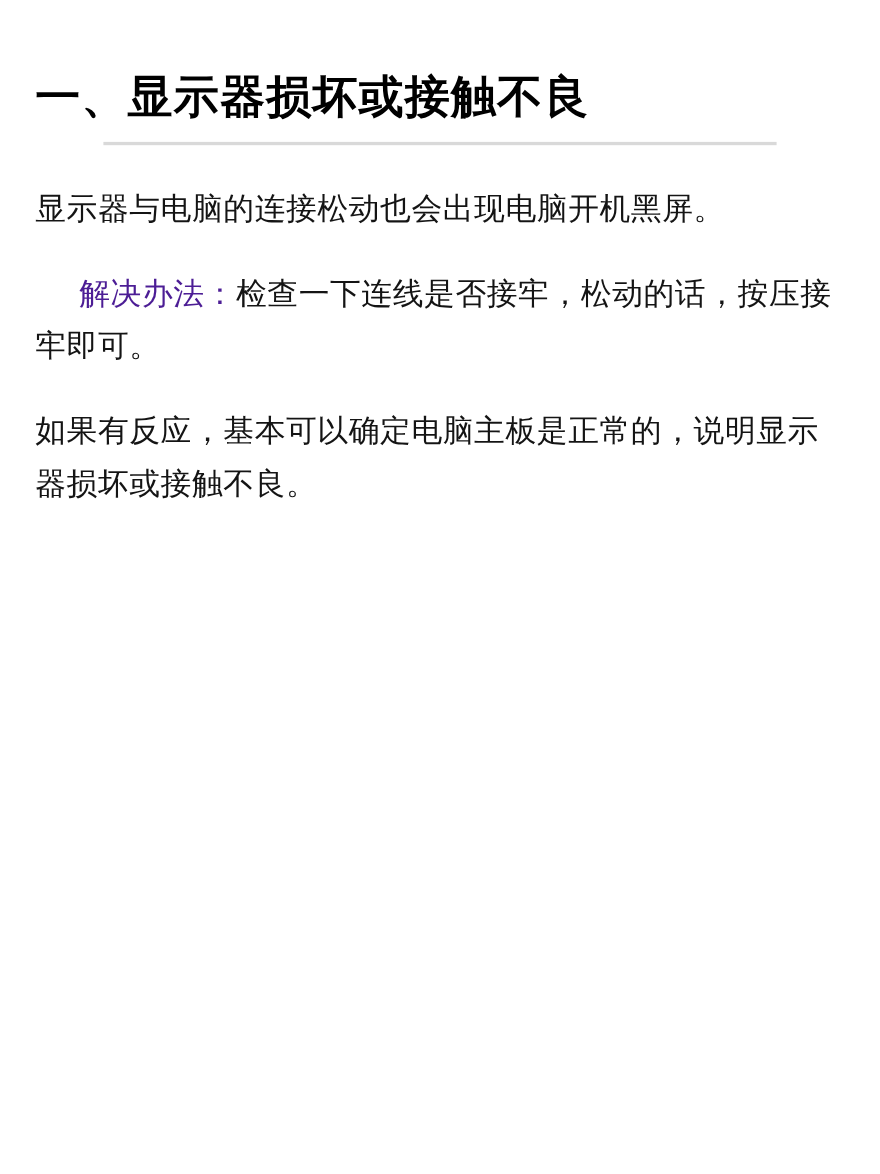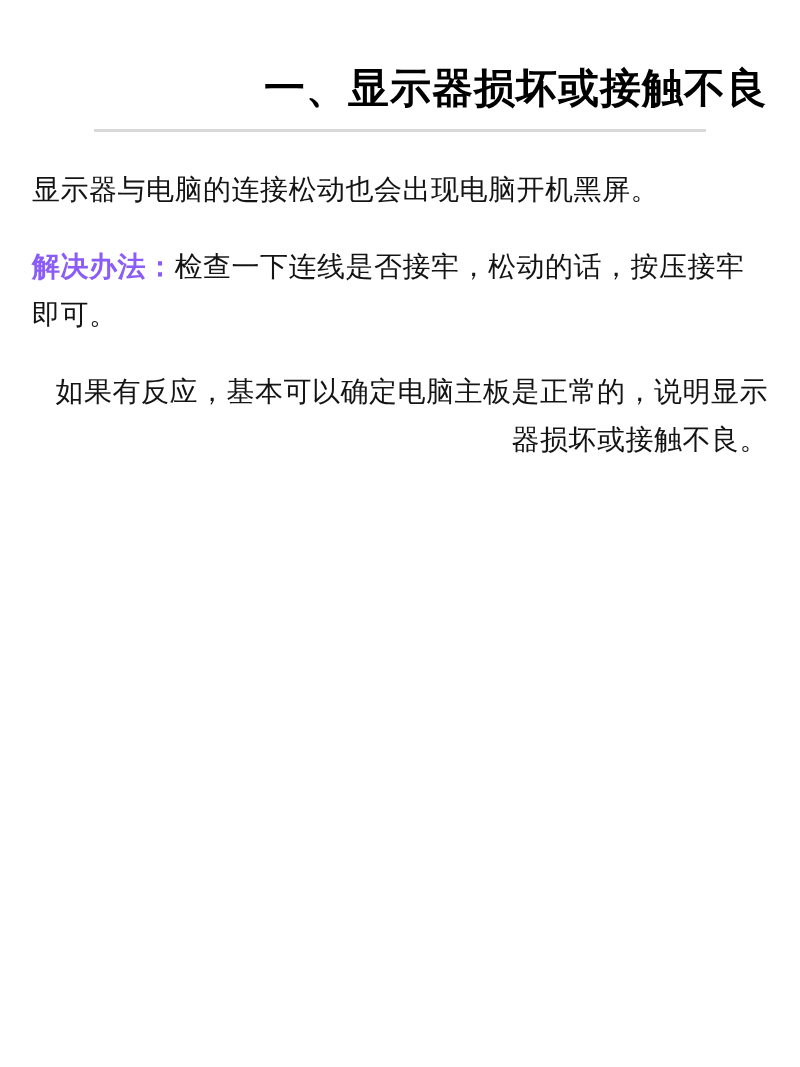--- a/index.html
+++ b/index.html
@@ -16,21 +16,21 @@
   }
   .page {
     width: 800px;
     height: 1067px;
     box-sizing: border-box;
     padding: 40px 32px 0 32px;
     background: #ffffff;
     position: relative;
   }
   .title {
-    text-align: right;
+    text-align: left;
     font-size: 41px;
     font-weight: bold;
     letter-spacing: 1px;
     margin: 22px 0 6px 0;
     color: #000000;
     line-height: 1.3;
   }
   .title-underline {
     width: 612px;
     height: 3px;
@@ -44,25 +44,25 @@
     font-size: 28px;
     line-height: 1.73;
     letter-spacing: 0.5px;
     color: #141414;
     margin: 0 0 28px 0;
     text-align: left;
     word-break: break-word;
   }
   .para:last-child {
     margin-bottom: 0;
-    text-align: right;
   }
   .lead {
-    font-weight: bold;
-    color: #8b5cf6;
+    font-weight: normal;
+    color: #4c1d95;
+    margin-left: 40px;
   }
   .para-tight {
     margin-bottom: 0;
   }
   .para-cont {
     margin-top: 0;
   }
 </style>
 </head>
 <body>

